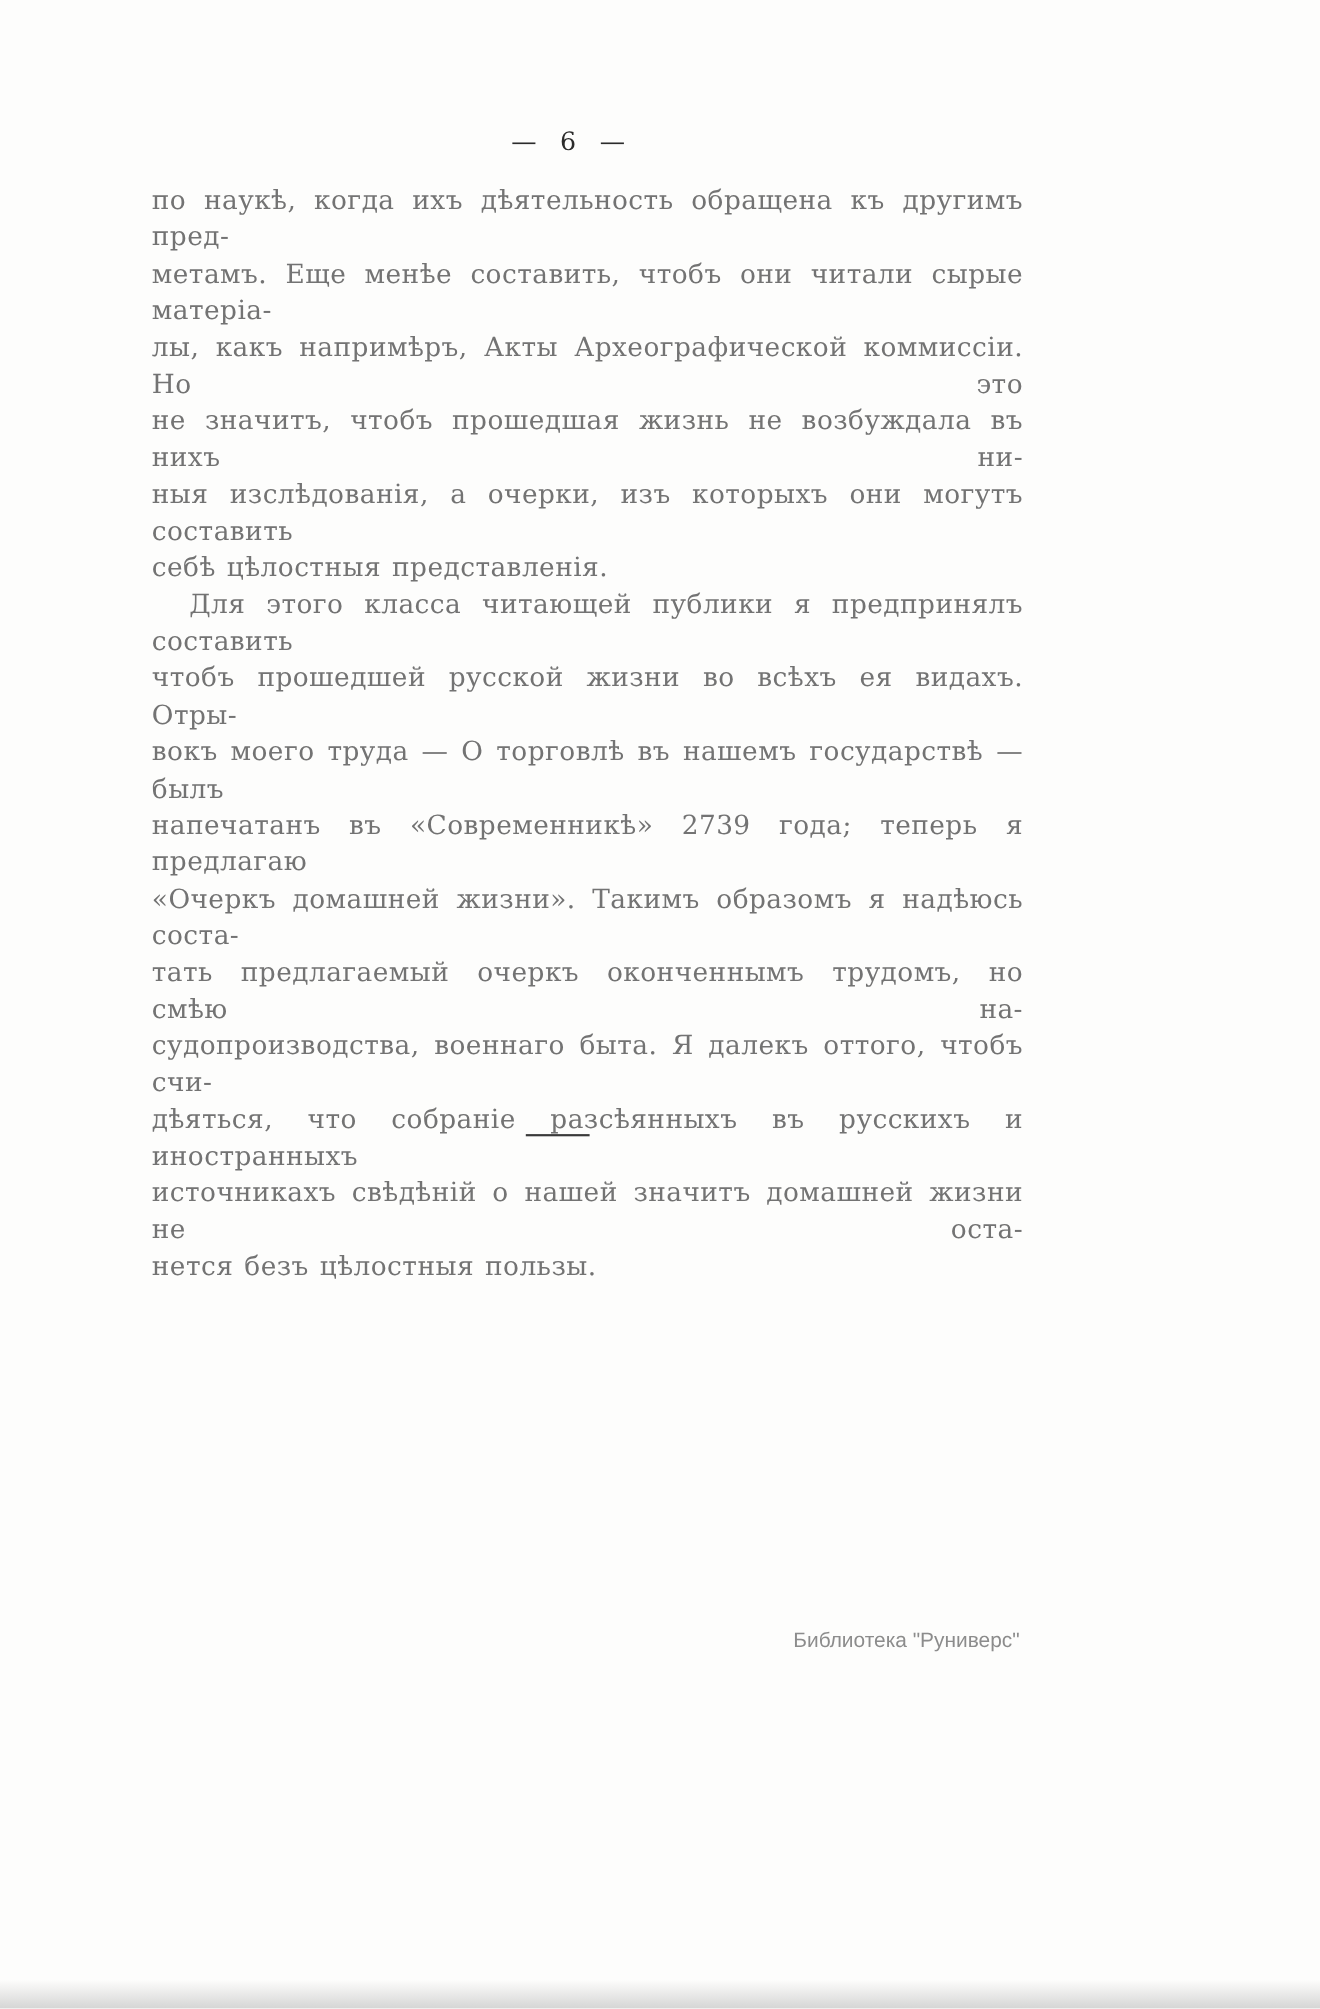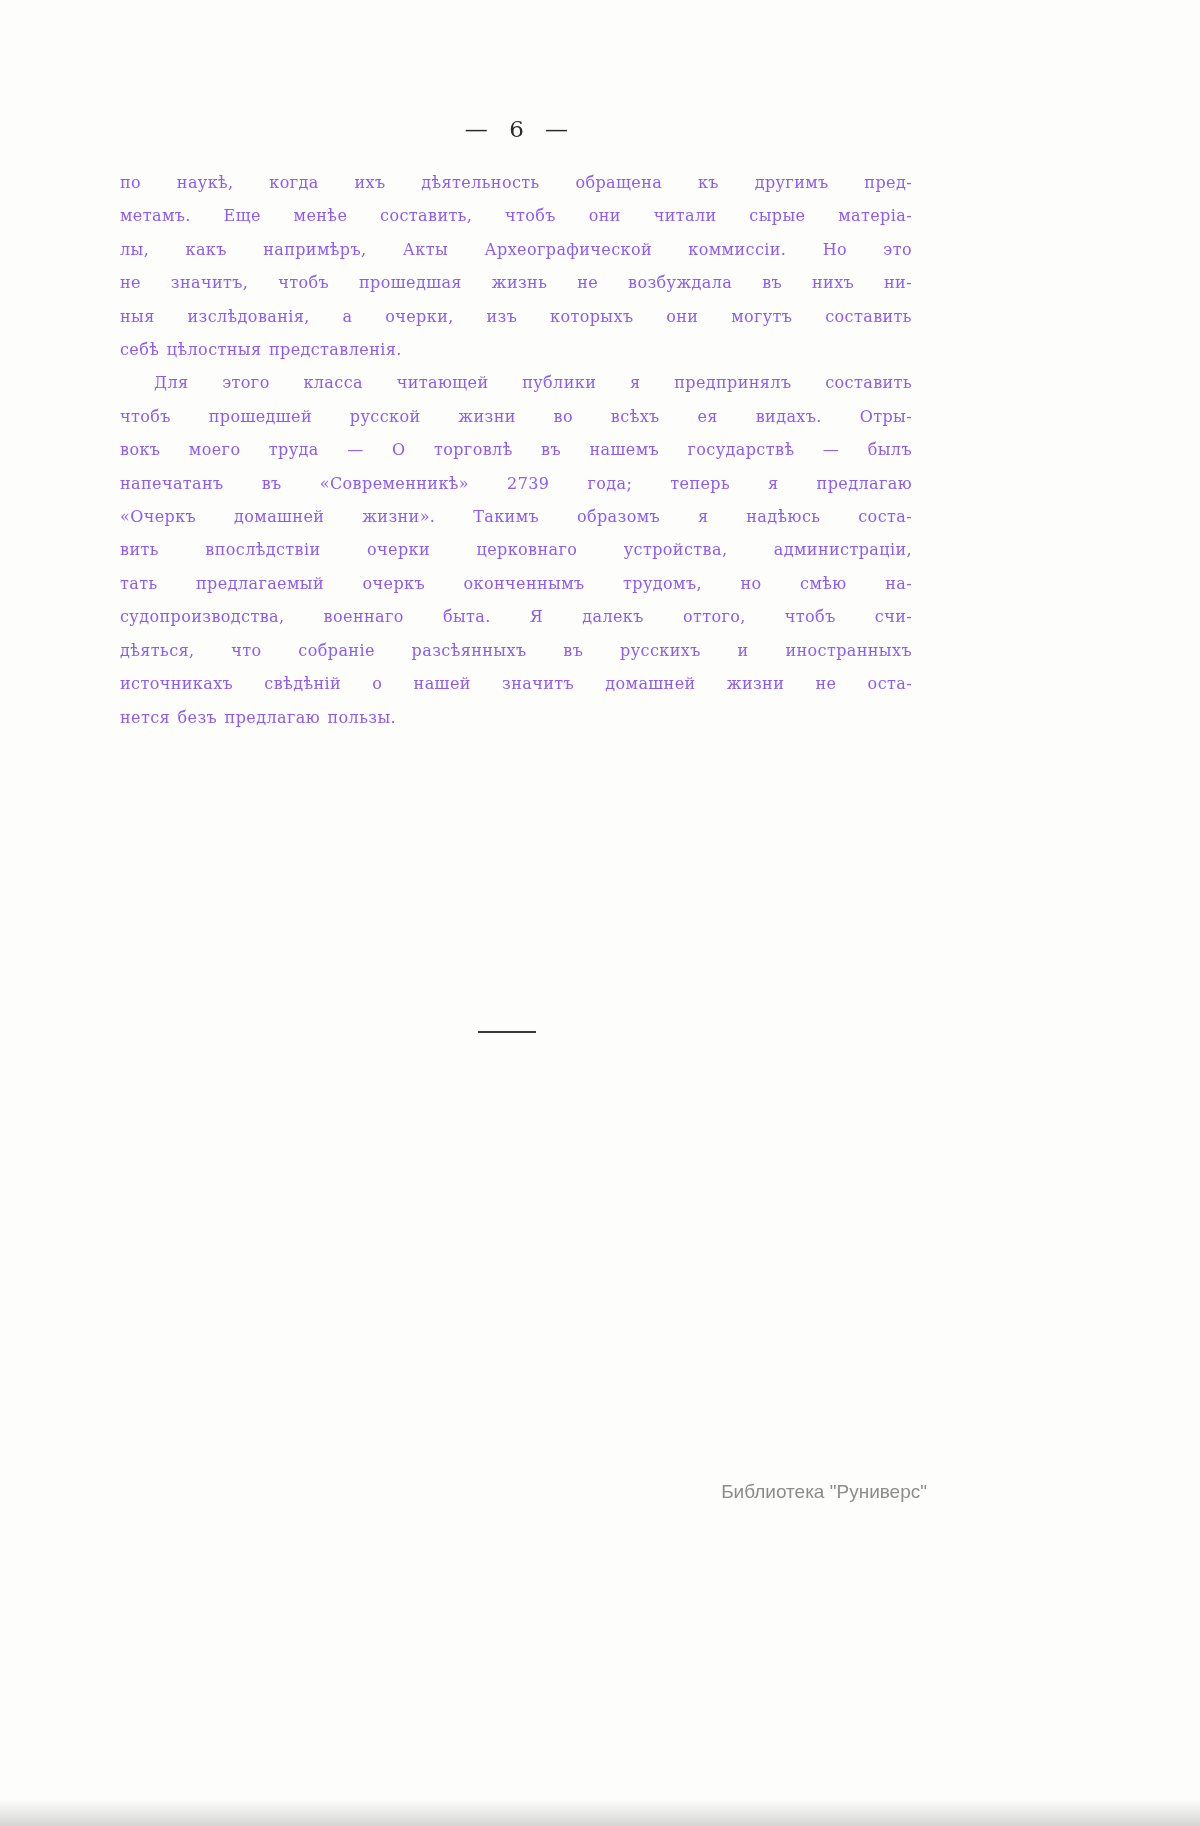--- a/index.html
+++ b/index.html
@@ -23,24 +23,24 @@
     width: 792px;
     text-align: center;
     font-size: 23px;
     letter-spacing: 3px;
     word-spacing: 8px;
     color: #2b2b2b;
   }
   .text-block {
     position: absolute;
     top: 166px;
-    left: 120px;
+    left: 138px;
     width: 792px;
-    color: #8b5cf6;
-    font-size: 16px;
+    color: #737373;
+    font-size: 24px;
     line-height: 33.4px;
     letter-spacing: 0.4px;
     word-spacing: 2px;
   }
   .line {
     text-align: justify;
     text-align-last: justify;
     min-height: 33.4px;
   }
   .line.last {
@@ -91,26 +91,25 @@
       <div class="line">ныя изслѣдованія, а очерки, изъ которыхъ они могутъ составить</div>
       <div class="line last">себѣ цѣлостныя представленія.</div>
     </div>
 
     <div class="para">
       <div class="line indent">Для этого класса читающей публики я предпринялъ составить</div>
       <div class="line">чтобъ прошедшей русской жизни во всѣхъ ея видахъ. Отры-</div>
       <div class="line">вокъ моего труда — О торговлѣ въ нашемъ государствѣ — былъ</div>
       <div class="line">напечатанъ въ «Современникѣ» 2739 года; теперь я предлагаю</div>
       <div class="line">«Очеркъ домашней жизни». Такимъ образомъ я надѣюсь соста-</div>
-      <div class="line">вить впослѣдствіи очерки церковнаго устройства, администраціи,</div>
       <div class="line">тать предлагаемый очеркъ оконченнымъ трудомъ, но смѣю на-</div>
       <div class="line">судопроизводства, военнаго быта. Я далекъ оттого, чтобъ счи-</div>
       <div class="line">дѣяться, что собраніе разсѣянныхъ въ русскихъ и иностранныхъ</div>
       <div class="line">источникахъ свѣдѣній о нашей значитъ домашней жизни не оста-</div>
-      <div class="line last">нется безъ предлагаю пользы.</div>
+      <div class="line last">нется безъ цѣлостныя пользы.</div>
     </div>
 
   </div>
 
   <div class="divider"></div>
 
   <div class="watermark">Библиотека "Руниверс"</div>
 
   <div class="bottom-edge"></div>
 

